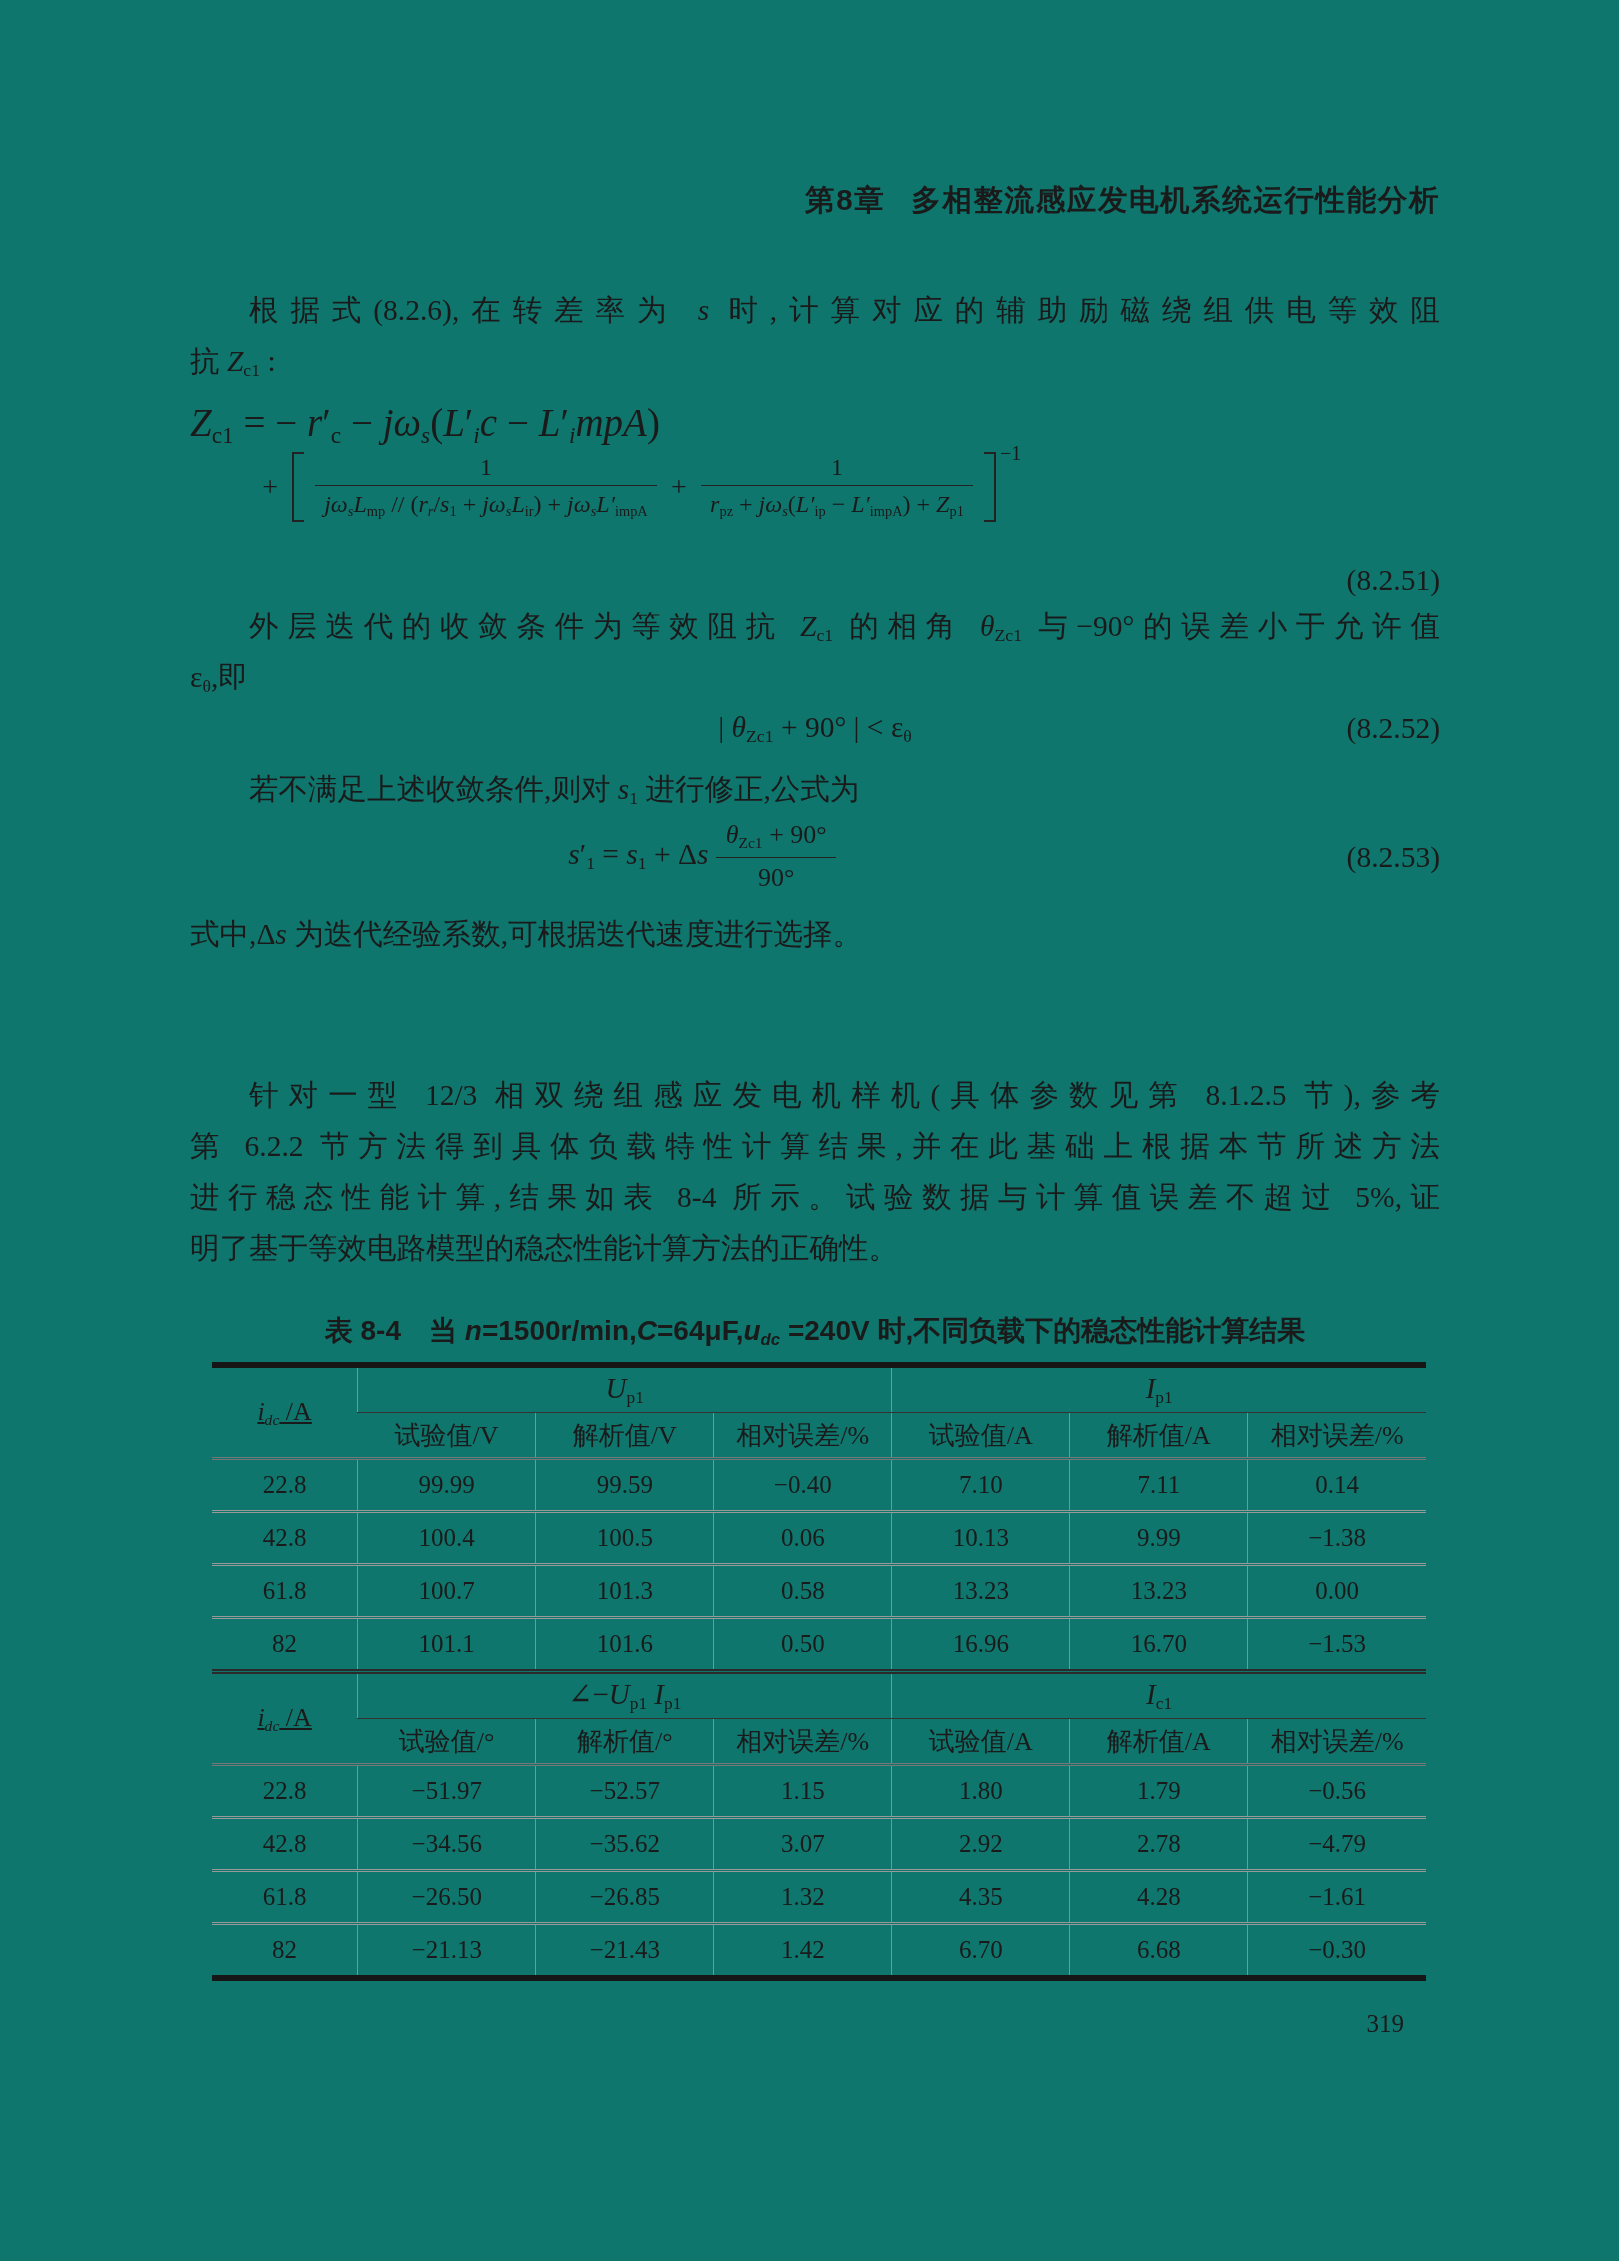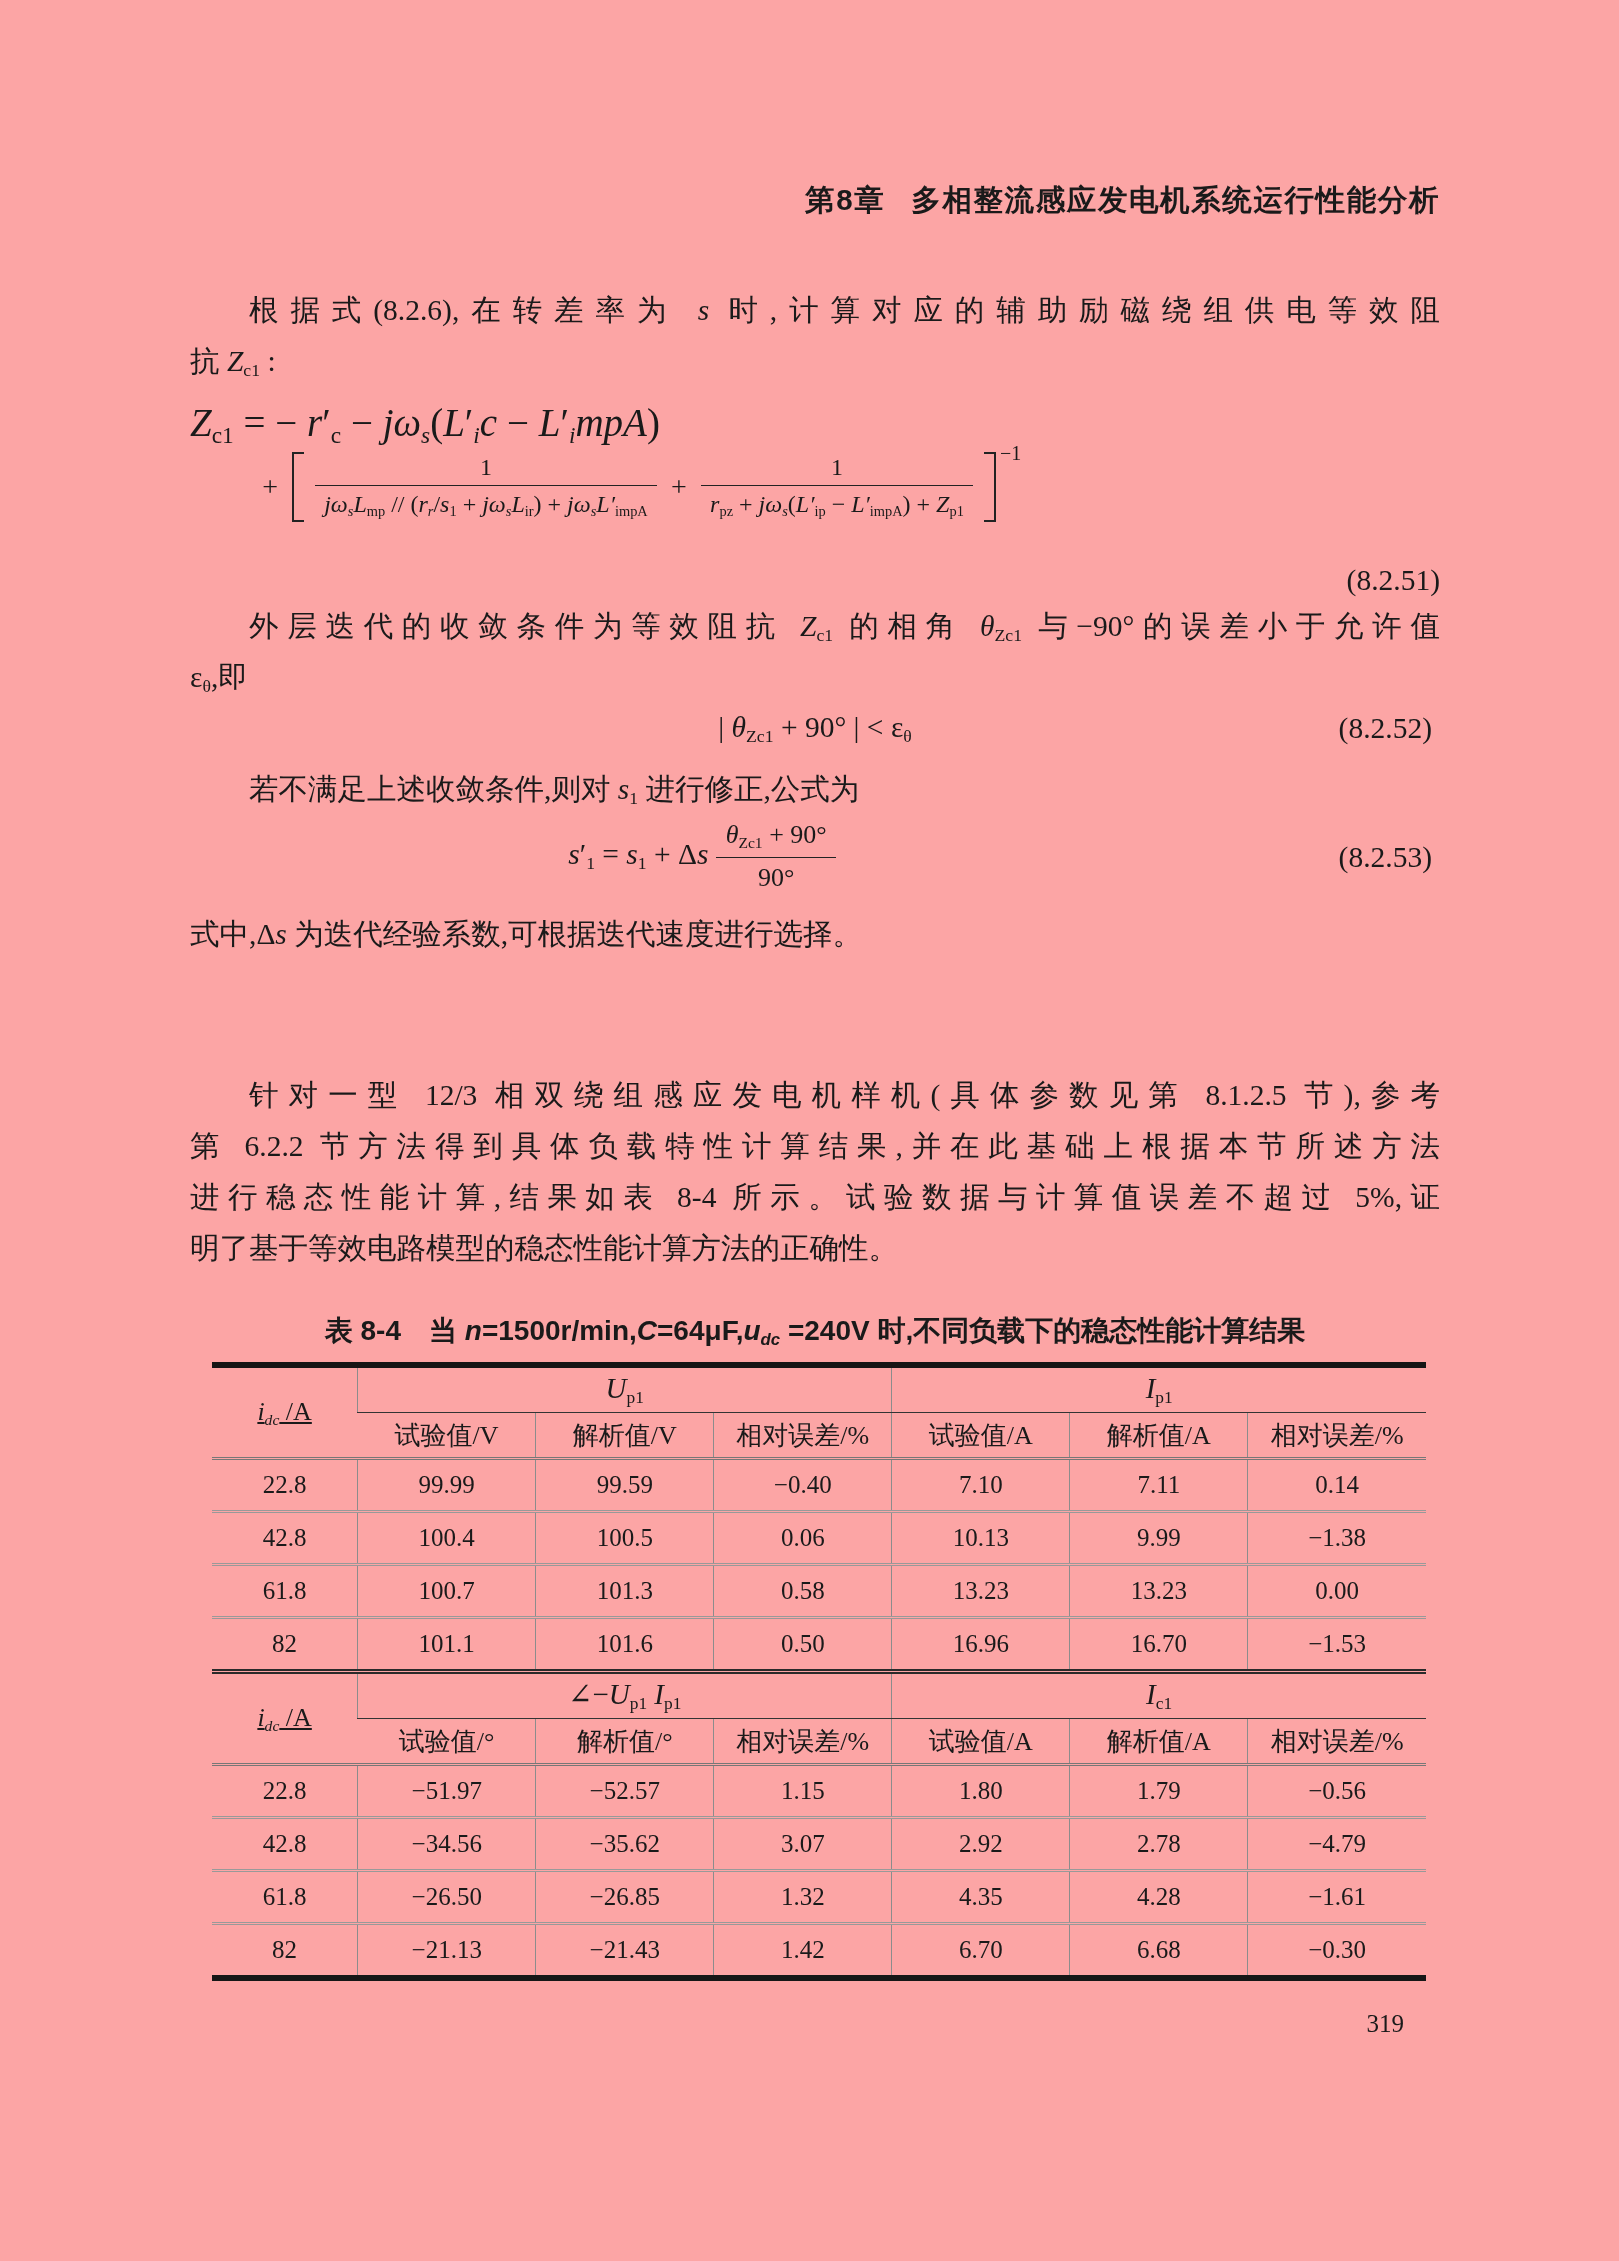--- a/index.html
+++ b/index.html
@@ -1,16 +1,16 @@
 <!DOCTYPE html>
 <html style="font-size:12.4px"><head>
 <meta charset="utf-8">
 <style>
   html,body{margin:0;padding:0;background:#e8e8e8;}
-  .page{position:relative;width:1620px;height:2261px;background:#fca5a5;
+  .page{position:relative;width:1620px;height:2261px;background:#0f766e;
         font-family:"Liberation Serif","DejaVu Serif",serif;color:#1a1a1a;overflow:hidden;}
   .abs{position:absolute;left:190px;width:1250px;}
   
   .chapter-header{position:absolute;top:181px;right:180px;text-align:right;
     font-family:"Liberation Sans","DejaVu Sans",sans-serif;font-weight:bold;font-size:29.5px;letter-spacing:1.6px;}
   .chapter-header .gap{margin-left:26px;}
   
   .para{font-size:29.5px;}
   .line{display:block;height:51px;line-height:51px;overflow:hidden;white-space:nowrap;}
   .jline{display:block;height:51px;line-height:51px;overflow:hidden;
@@ -27,21 +27,21 @@
   .frac{display:inline-flex;flex-direction:column;text-align:center;vertical-align:middle;margin:0 7.8px;}
   .frac .num{display:block;border-bottom:1.6px solid #222;padding:1.6px 9.3px 4.7px;}
   .frac .den{display:block;padding:4.7px 9.3px 1.6px;}
   .lbrack,.rbrack{display:inline-block;width:10px;align-self:stretch;border:2.3px solid #222;}
   .lbrack{border-right:none;margin:0 3.1px 0 7.8px;}
   .rbrack{border-left:none;margin:0 0 0 3.1px;}
   .plus{margin:0 6.2px;}
   .expo{font-size:20px;position:relative;top:-33px;margin-left:3.9px;}
   .eqnum-line{top:564px;text-align:right;font-size:29.5px;}
   .eqrow{position:absolute;left:190px;width:1250px;text-align:center;font-size:29.5px;}
-  .eqrow .eqnum{position:absolute;right:8px;top:50%;transform:translateY(-50%);}
+  .eqrow .eqnum{position:absolute;right:0;top:50%;transform:translateY(-50%);}
   .eq52{top:702px;height:51px;line-height:51px;}
   .eq53{top:813px;height:87px;display:flex;align-items:center;justify-content:center;}
   .eq53body{display:inline-flex;align-items:center;position:relative;left:-109px;font-size:29.5px;}
   .eq53 .frac{font-size:26px;}
   
   .table-title{top:1312px;text-align:center;font-family:"Liberation Sans","DejaVu Sans",sans-serif;
                font-weight:bold;font-size:28px;}
   
   .datatable{position:absolute;left:212px;top:1362px;width:1214px;border-collapse:collapse;
              border-top:6.2px solid #161616;border-bottom:6.2px solid #161616;font-size:25px;table-layout:fixed;}

